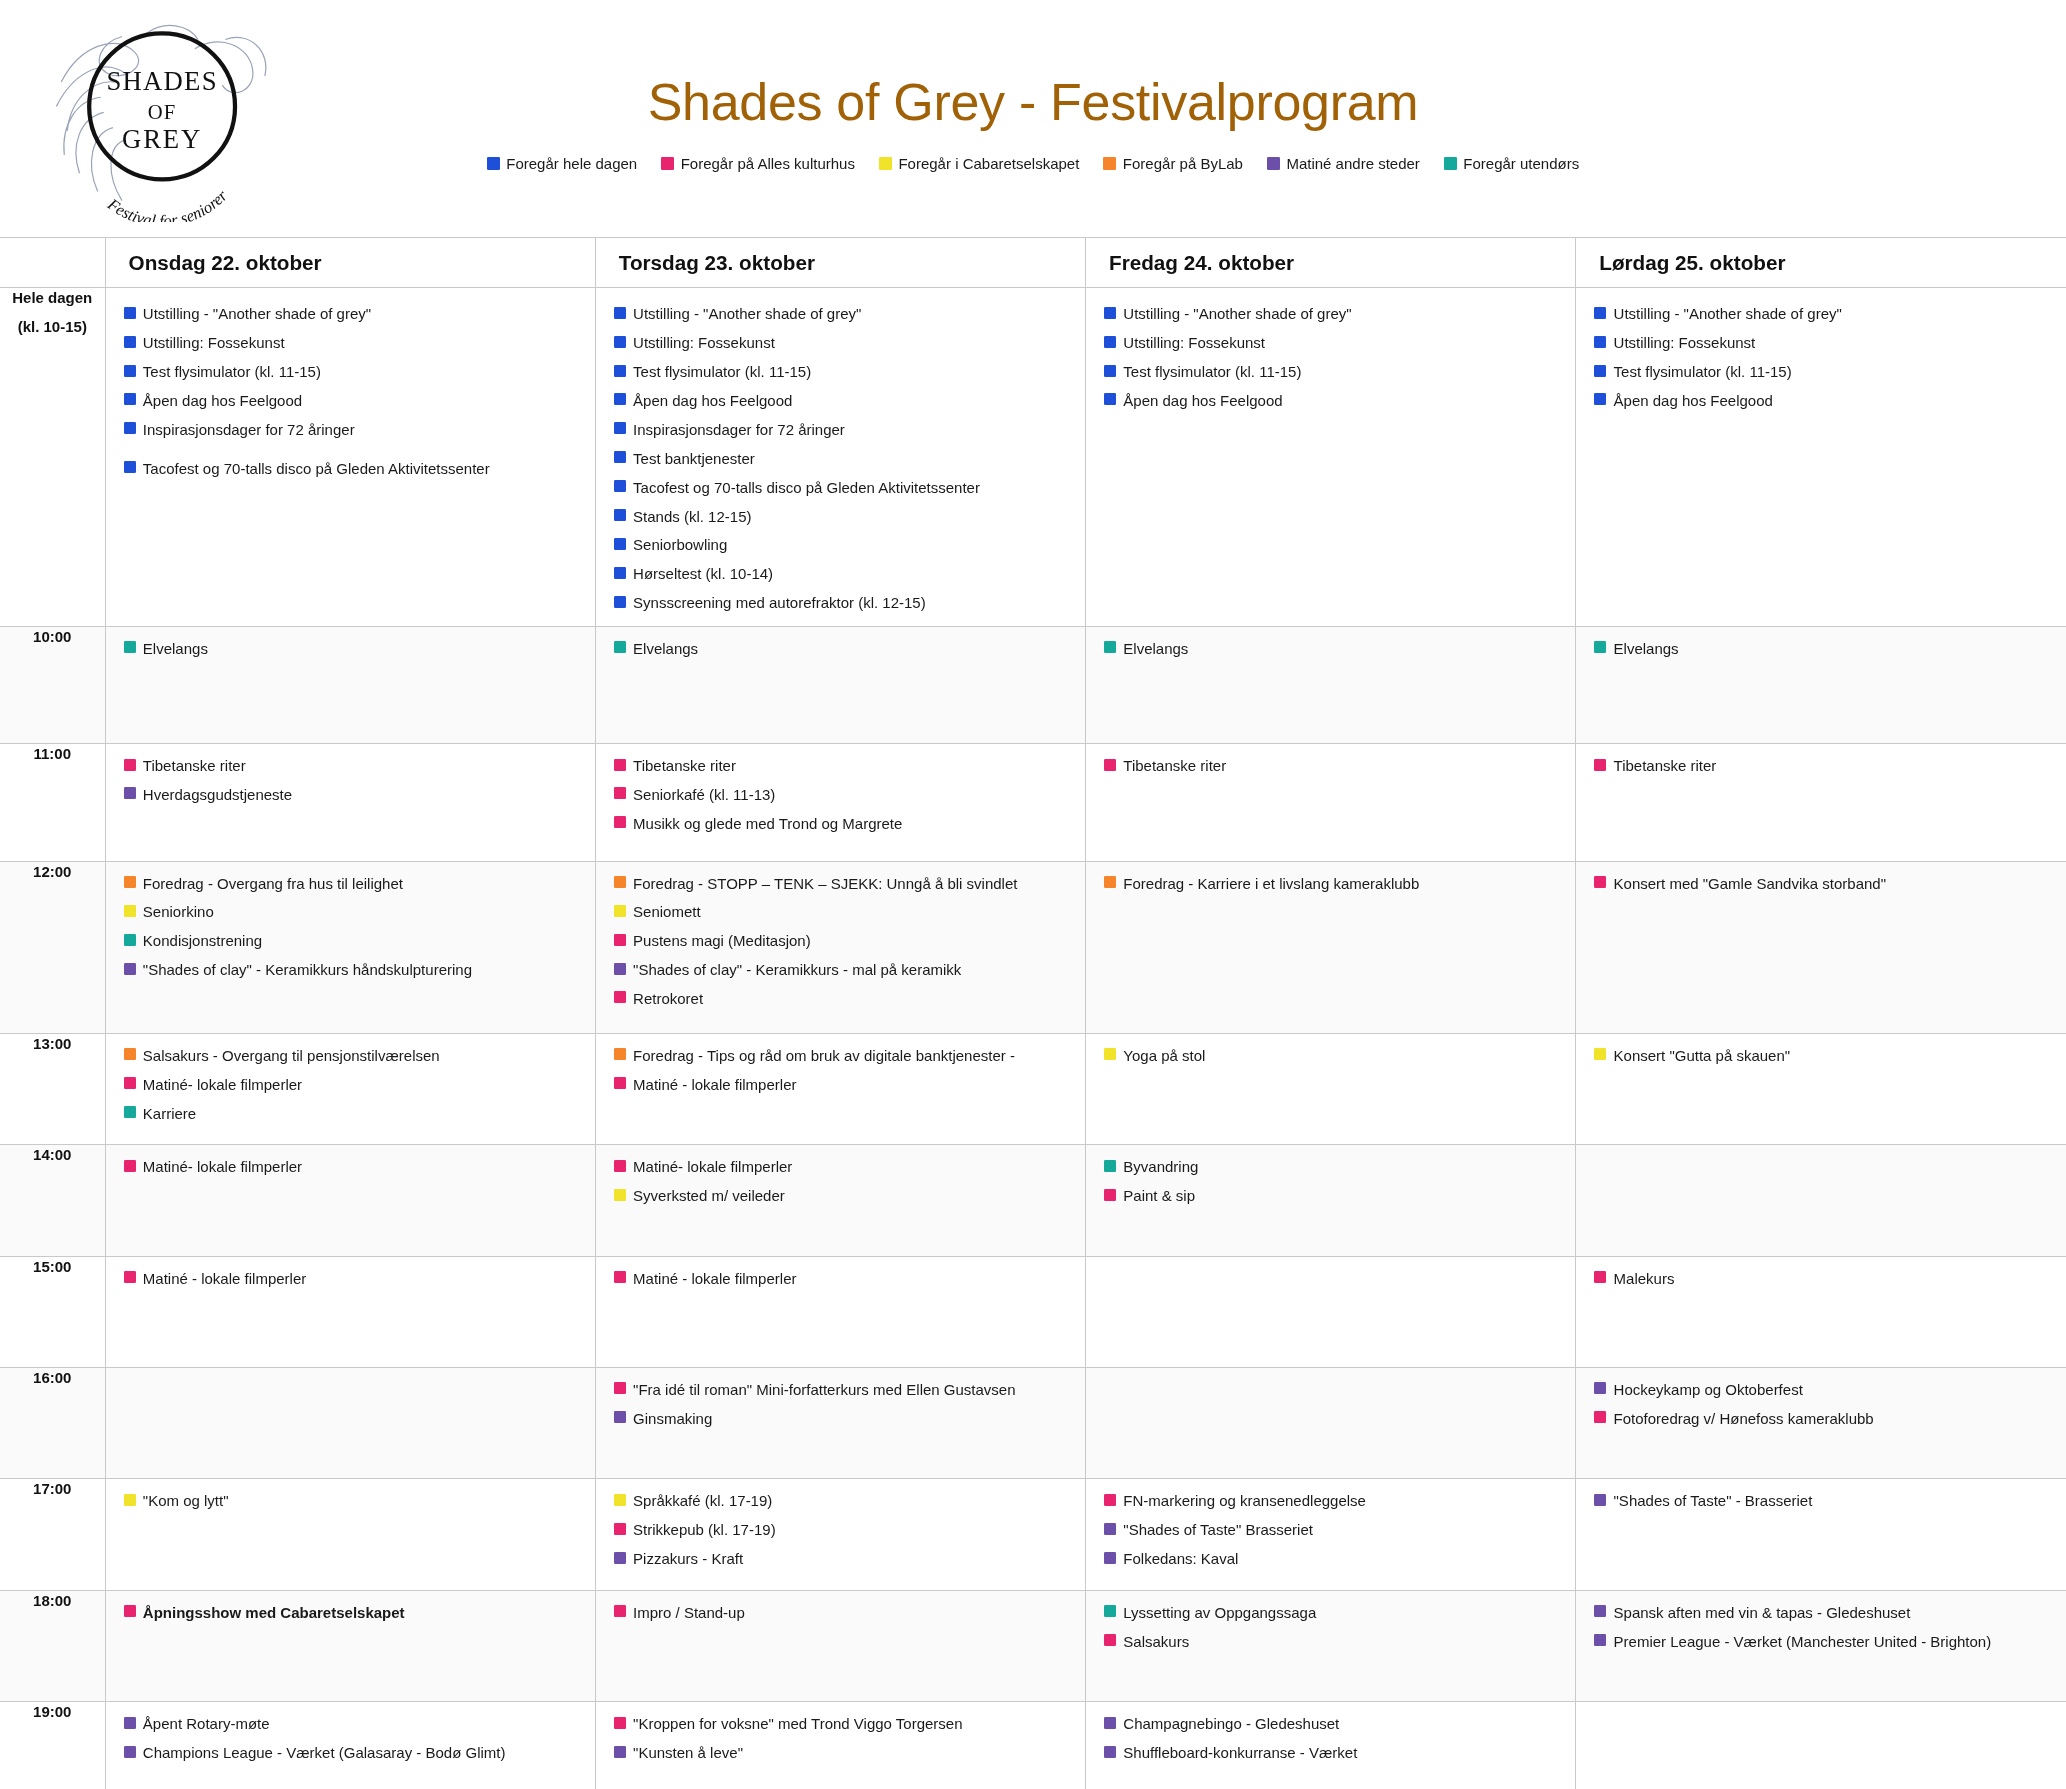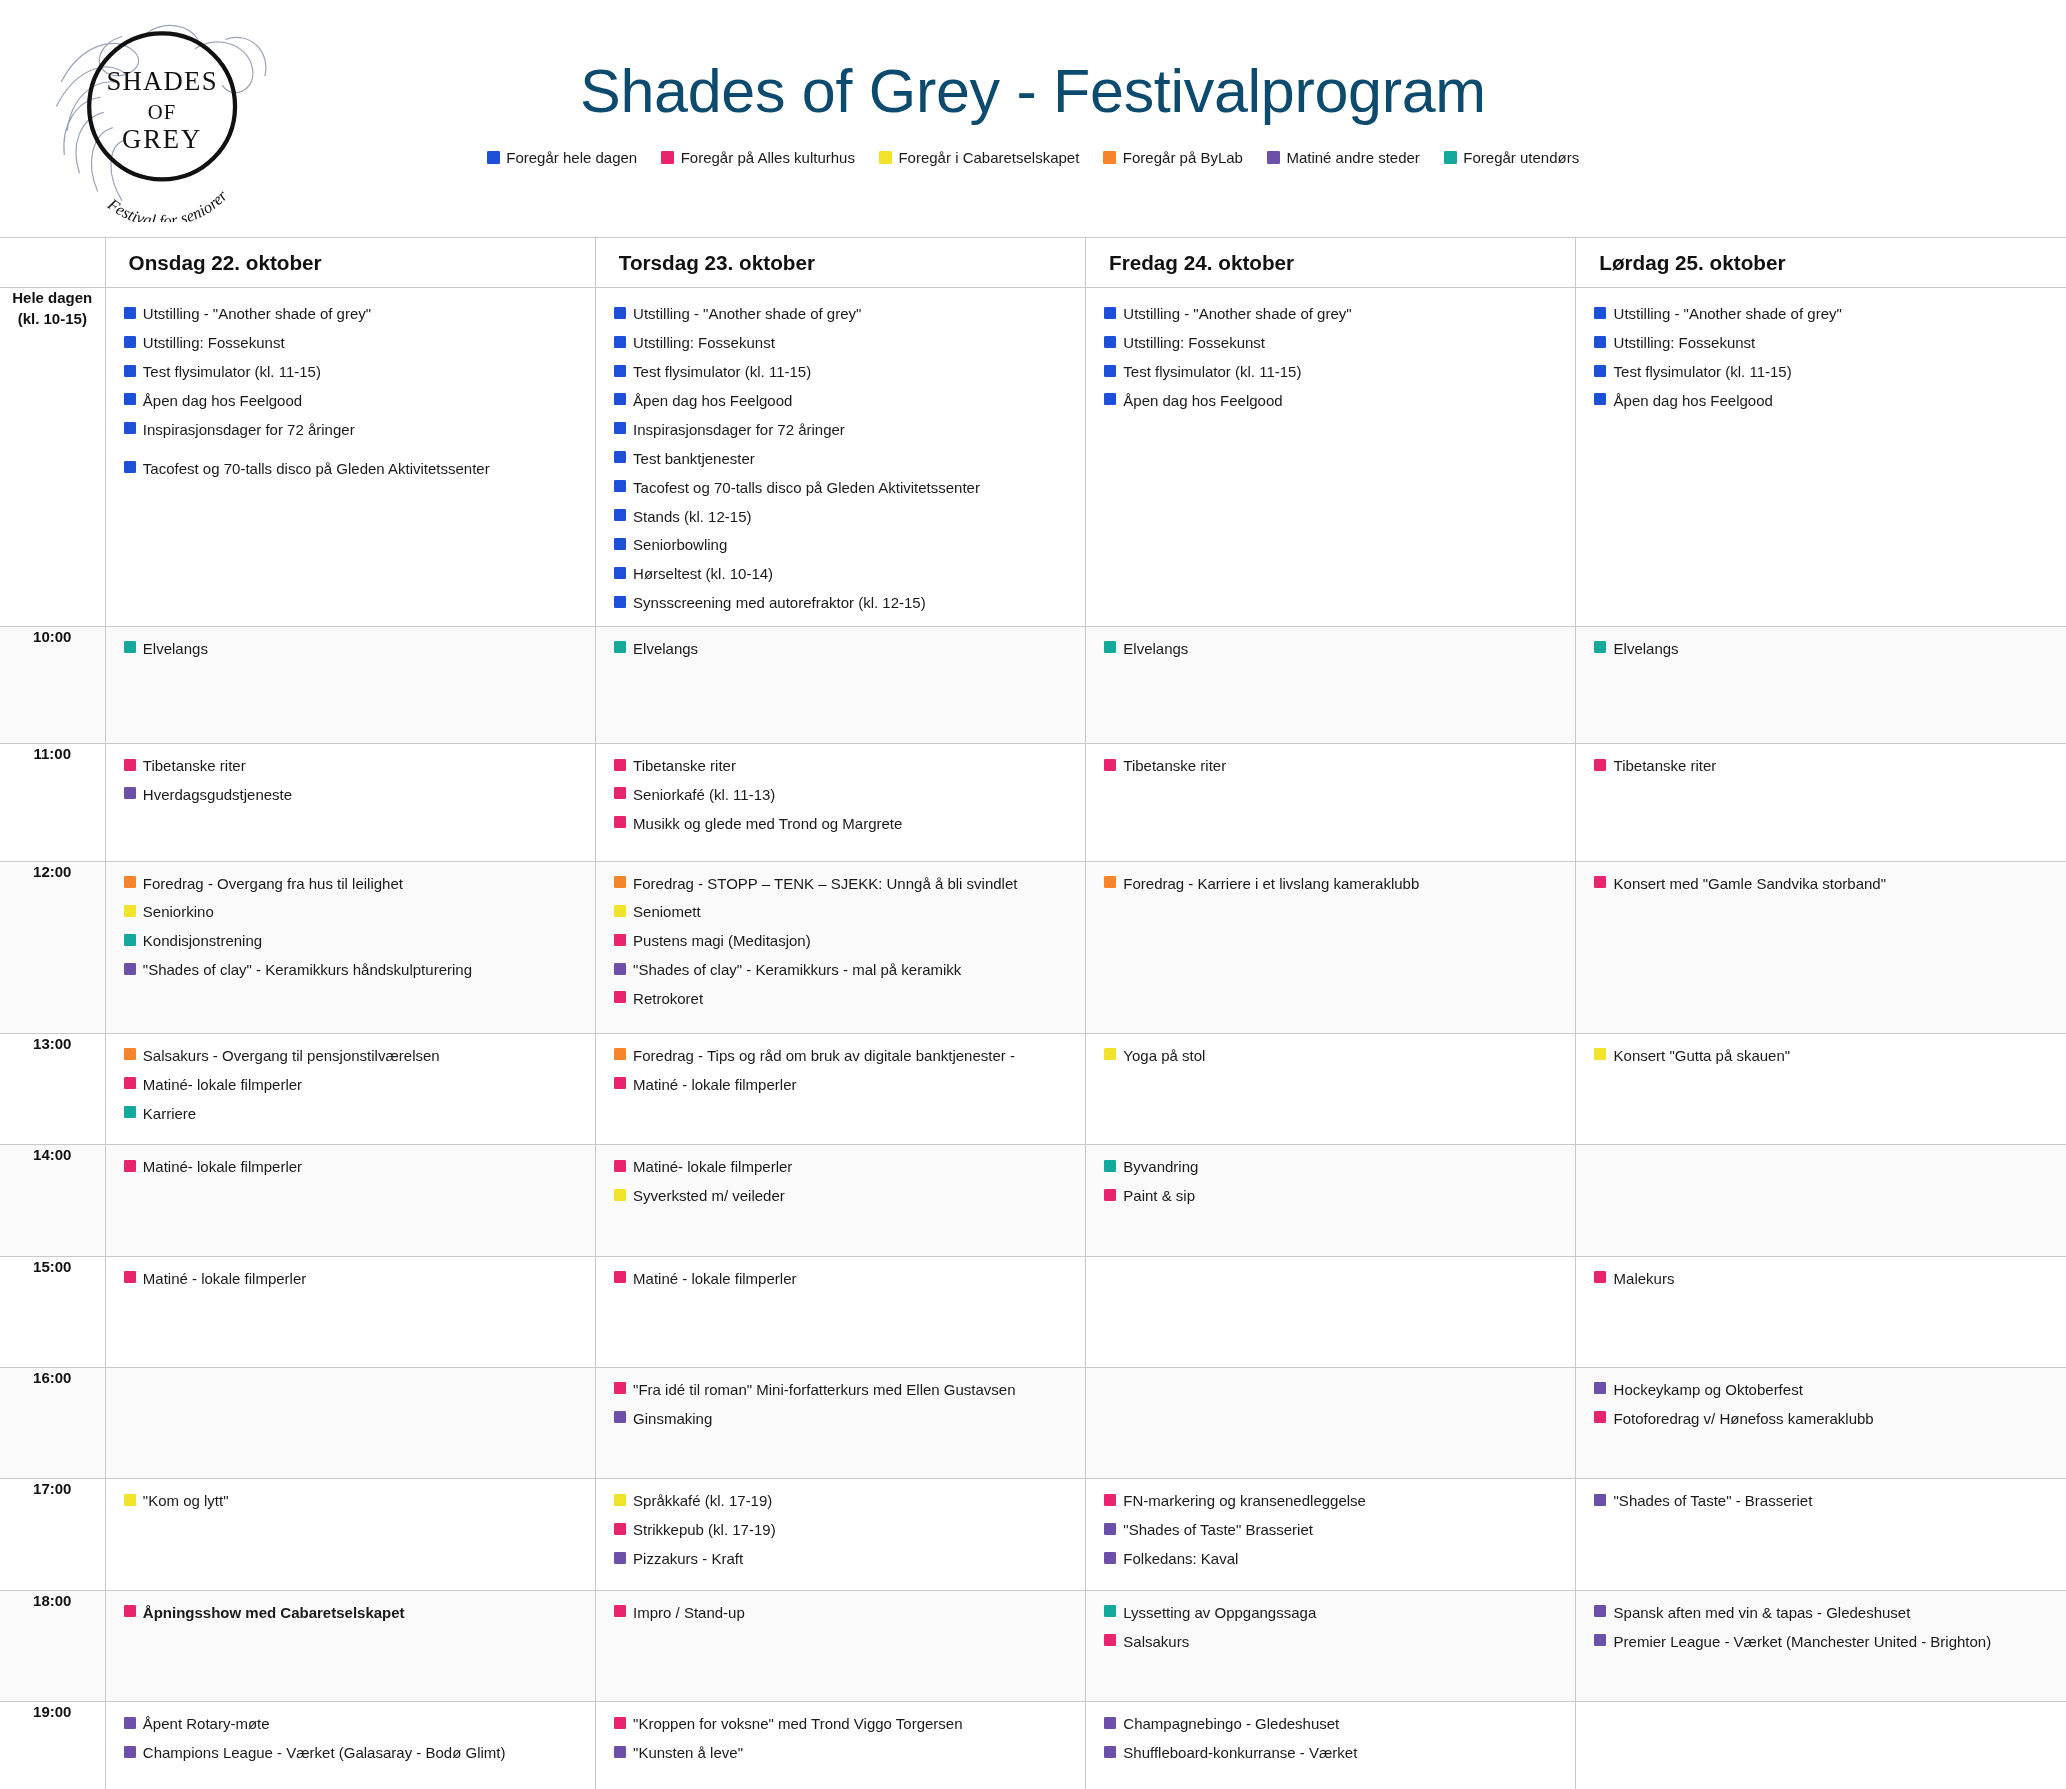--- a/index.html
+++ b/index.html
@@ -29,25 +29,25 @@
     position: absolute;
     left: 43px;
     top: 8.5px;
     width: 237px;
     height: 213px;
   }
   .logo svg { display:block; }
 
   .title {
     text-align: center;
-    font-size: 61px;
+    font-size: 52px;
     font-weight: 400;
     letter-spacing: -0.3px;
-    padding-top: 56px;
-    color: #0c4a6e;
+    padding-top: 72px;
+    color: #a16207;
   }
 
   .legend {
     display: flex;
     justify-content: center;
     align-items: center;
     gap: 24px;
     margin-top: 23px;
     flex-wrap: wrap;
   }
@@ -96,21 +96,21 @@
   td.timecell {
     text-align: center;
     font-size: 15px;
     font-weight: bold;
     color: #111;
     padding-top: 0;
   }
   td.timecell .tin {
     display: flex;
     flex-direction: column;
-    justify-content: flex-start;
+    justify-content: space-between;
     align-items: center;
     height: 100%;
     min-height: 49px;
     line-height: 1.35;
   }
 
   td.daycell {
     padding: 12px 16px 13.4px 18px;
   }
   .row-allday td.daycell { padding-top: 16px; }

